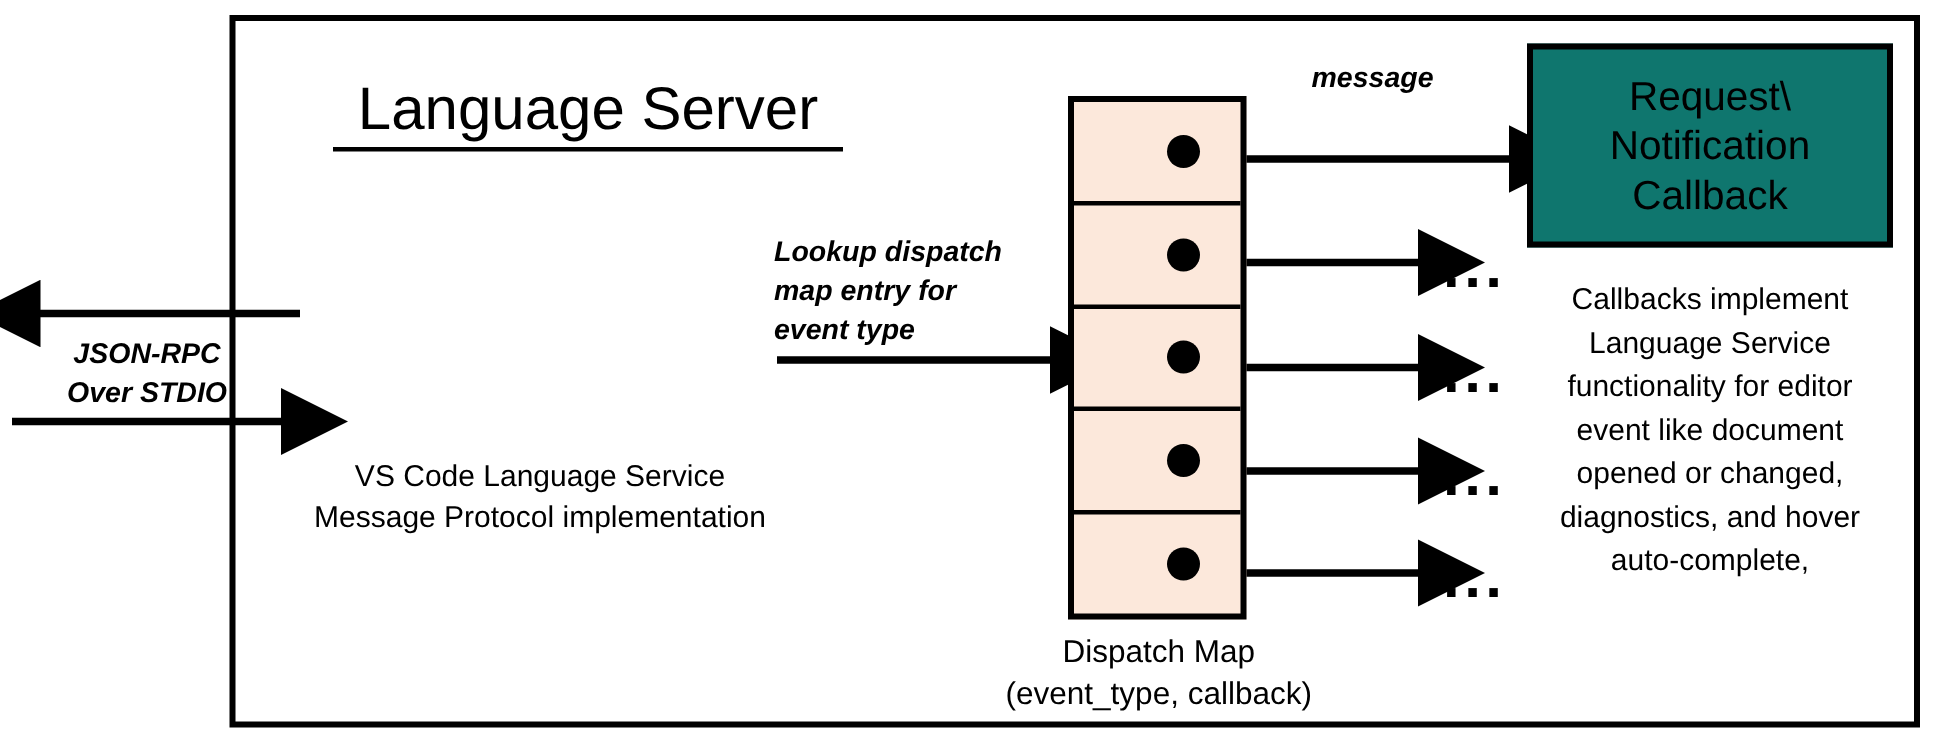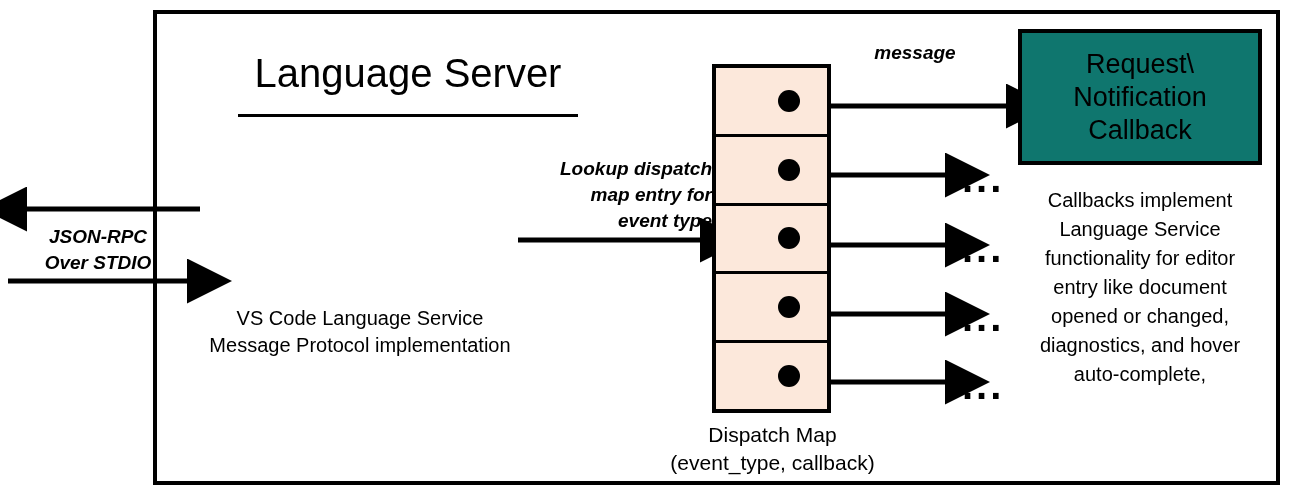--- a/index.html
+++ b/index.html
@@ -9,23 +9,23 @@
   .abs{position:absolute;}
 
   
   #server-frame{
     left:153px; top:10px; width:1127px; height:475px;
     border:4px solid #000; box-sizing:border-box; background:transparent;
   }
 
   
   #server-title{
-    left:238px; top:50px; width:340px;
+    left:222px; top:50px; width:340px;
     font-size:40px; line-height:46px; text-align:center;
-    border-bottom:3px solid #000; padding-bottom:18px;
+    border-bottom:3px solid #000; padding-bottom:2px;
     white-space:nowrap;
   }
 
   
   #mrw-box{
     left:200px; top:192px; width:318px; height:104px;
     background:#E8E6F0; border:4px solid #000; box-sizing:border-box;
     display:flex; align-items:center; justify-content:center;
     font-size:30px; line-height:36px; text-align:center;
   }
@@ -37,21 +37,21 @@
   
   #jsonrpc-label{
     left:28px; top:224px; width:140px;
     font-size:19px; line-height:26px; text-align:center;
     font-style:italic; font-weight:bold;
   }
 
   
   #lookup-label{
     left:516px; top:156px; width:196px;
-    font-size:19px; line-height:26px; text-align:right;
+    font-size:19px; line-height:26px; text-align:left;
     font-style:italic; font-weight:bold;
   }
 
   
   #dispatch-label{
     left:832px; top:40px; width:166px;
     font-size:19px; line-height:26px; text-align:center;
     font-style:italic; font-weight:bold;
   }
 
@@ -179,19 +179,19 @@
       <div>Request\</div>
       <div>Notification</div>
       <div>Callback</div>
     </div>
   </div>
 
   <div class="abs" id="callback-caption">
     <div>Callbacks implement</div>
     <div>Language Service</div>
     <div>functionality for editor</div>
-    <div>entry like document</div>
+    <div>event like document</div>
     <div>opened or changed,</div>
     <div>diagnostics, and hover</div>
     <div>auto-complete,</div>
   </div>
 
 </div>
 
 </body></html>

